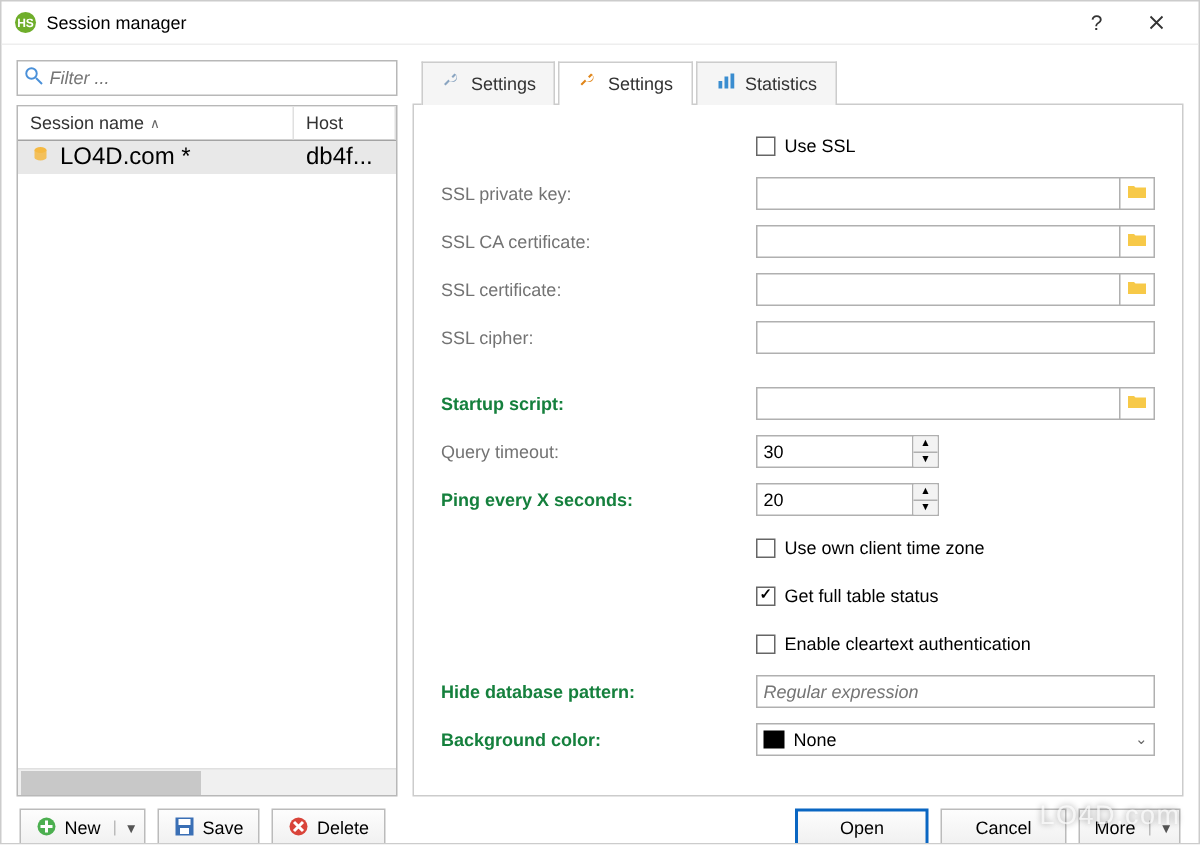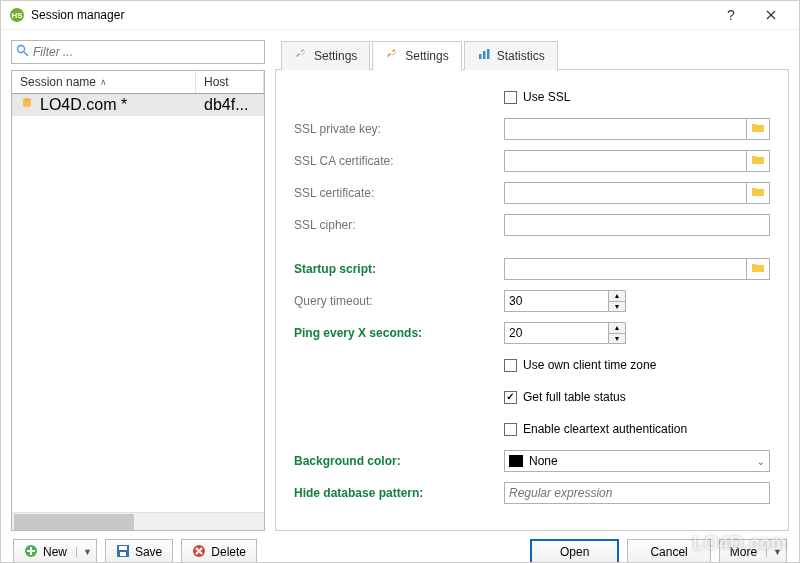--- a/index.html
+++ b/index.html
@@ -254,34 +254,34 @@
 
         <div class="form-row">
           <div class="form-label"></div>
           <div class="form-ctrl checkbox-row">
             <span class="chk"></span>
             <span>Enable cleartext authentication</span>
           </div>
         </div>
 
         <div class="form-row">
+          <div class="form-label bold">Hide database pattern:</div>
+          <div class="form-ctrl">
+            <input class="txt placeholder-style" placeholder="Regular expression" style="">
+          </div>
+        </div>
+
+        <div class="form-row">
           <div class="form-label bold">Background color:</div>
           <div class="form-ctrl">
             <div class="color-combo">
               <div class="color-swatch"></div>
               <span>None</span>
               <span class="dd">⌄</span>
             </div>
-          </div>
-        </div>
-
-        <div class="form-row">
-          <div class="form-label bold">Hide database pattern:</div>
-          <div class="form-ctrl">
-            <input class="txt placeholder-style" placeholder="Regular expression" style="">
           </div>
         </div>
 
       </div>
     </div>
   </div>
 
   <div class="bottom">
     <button class="btn split">
       <span><svg width="14" height="14" viewBox="0 0 14 14">

